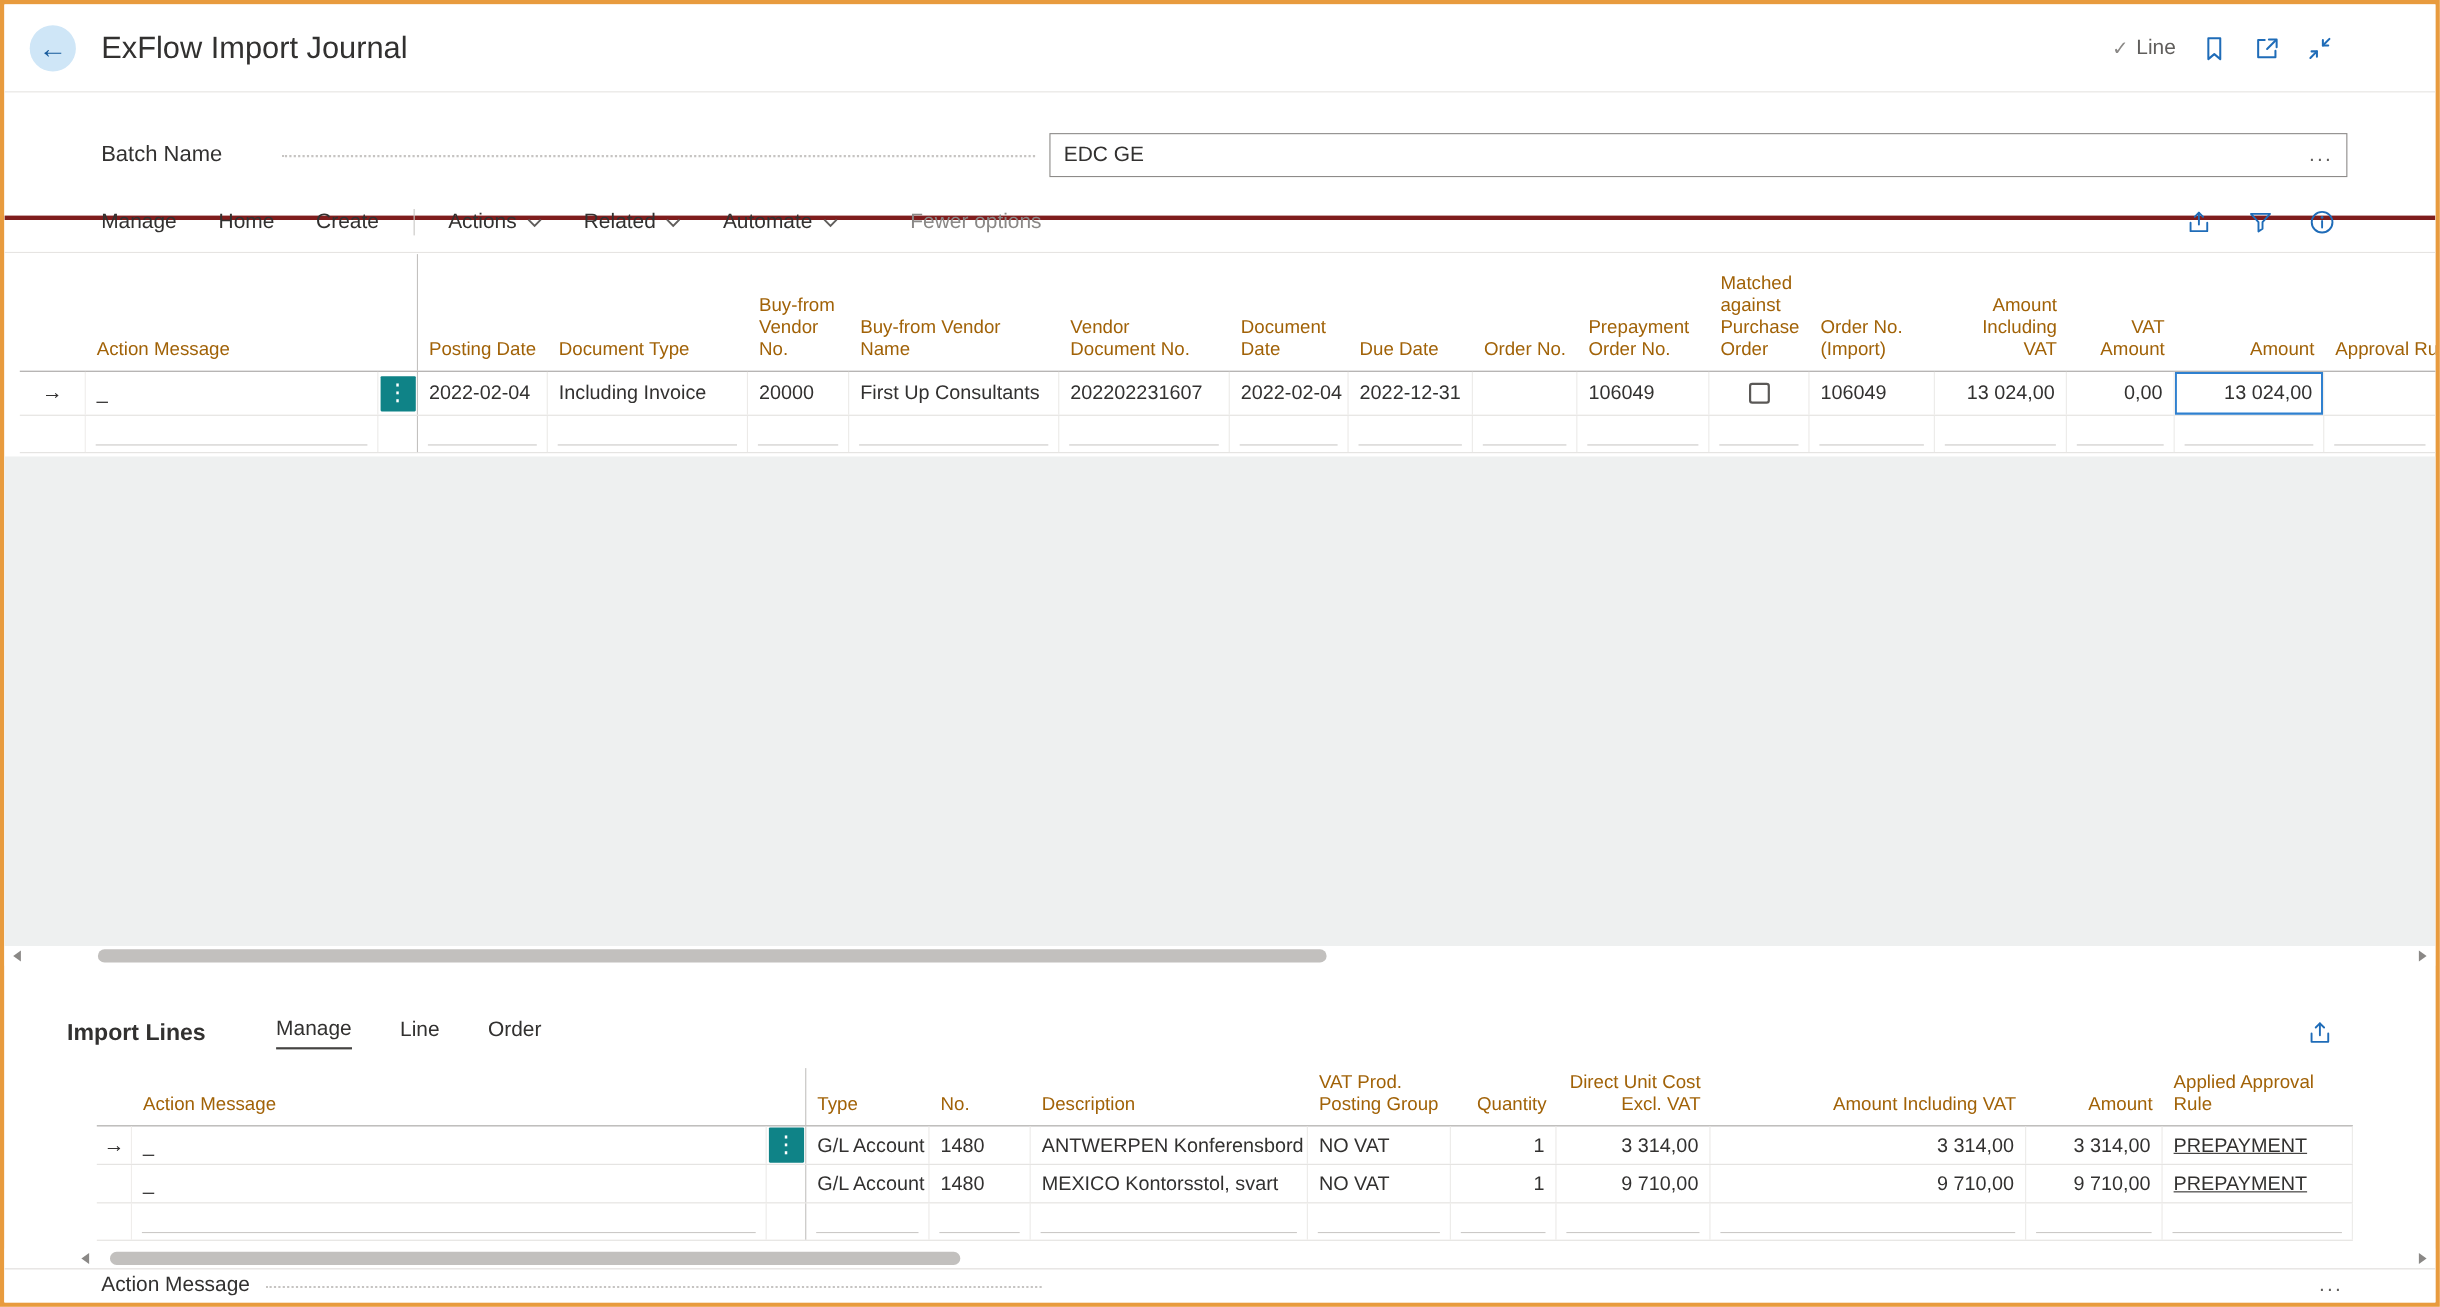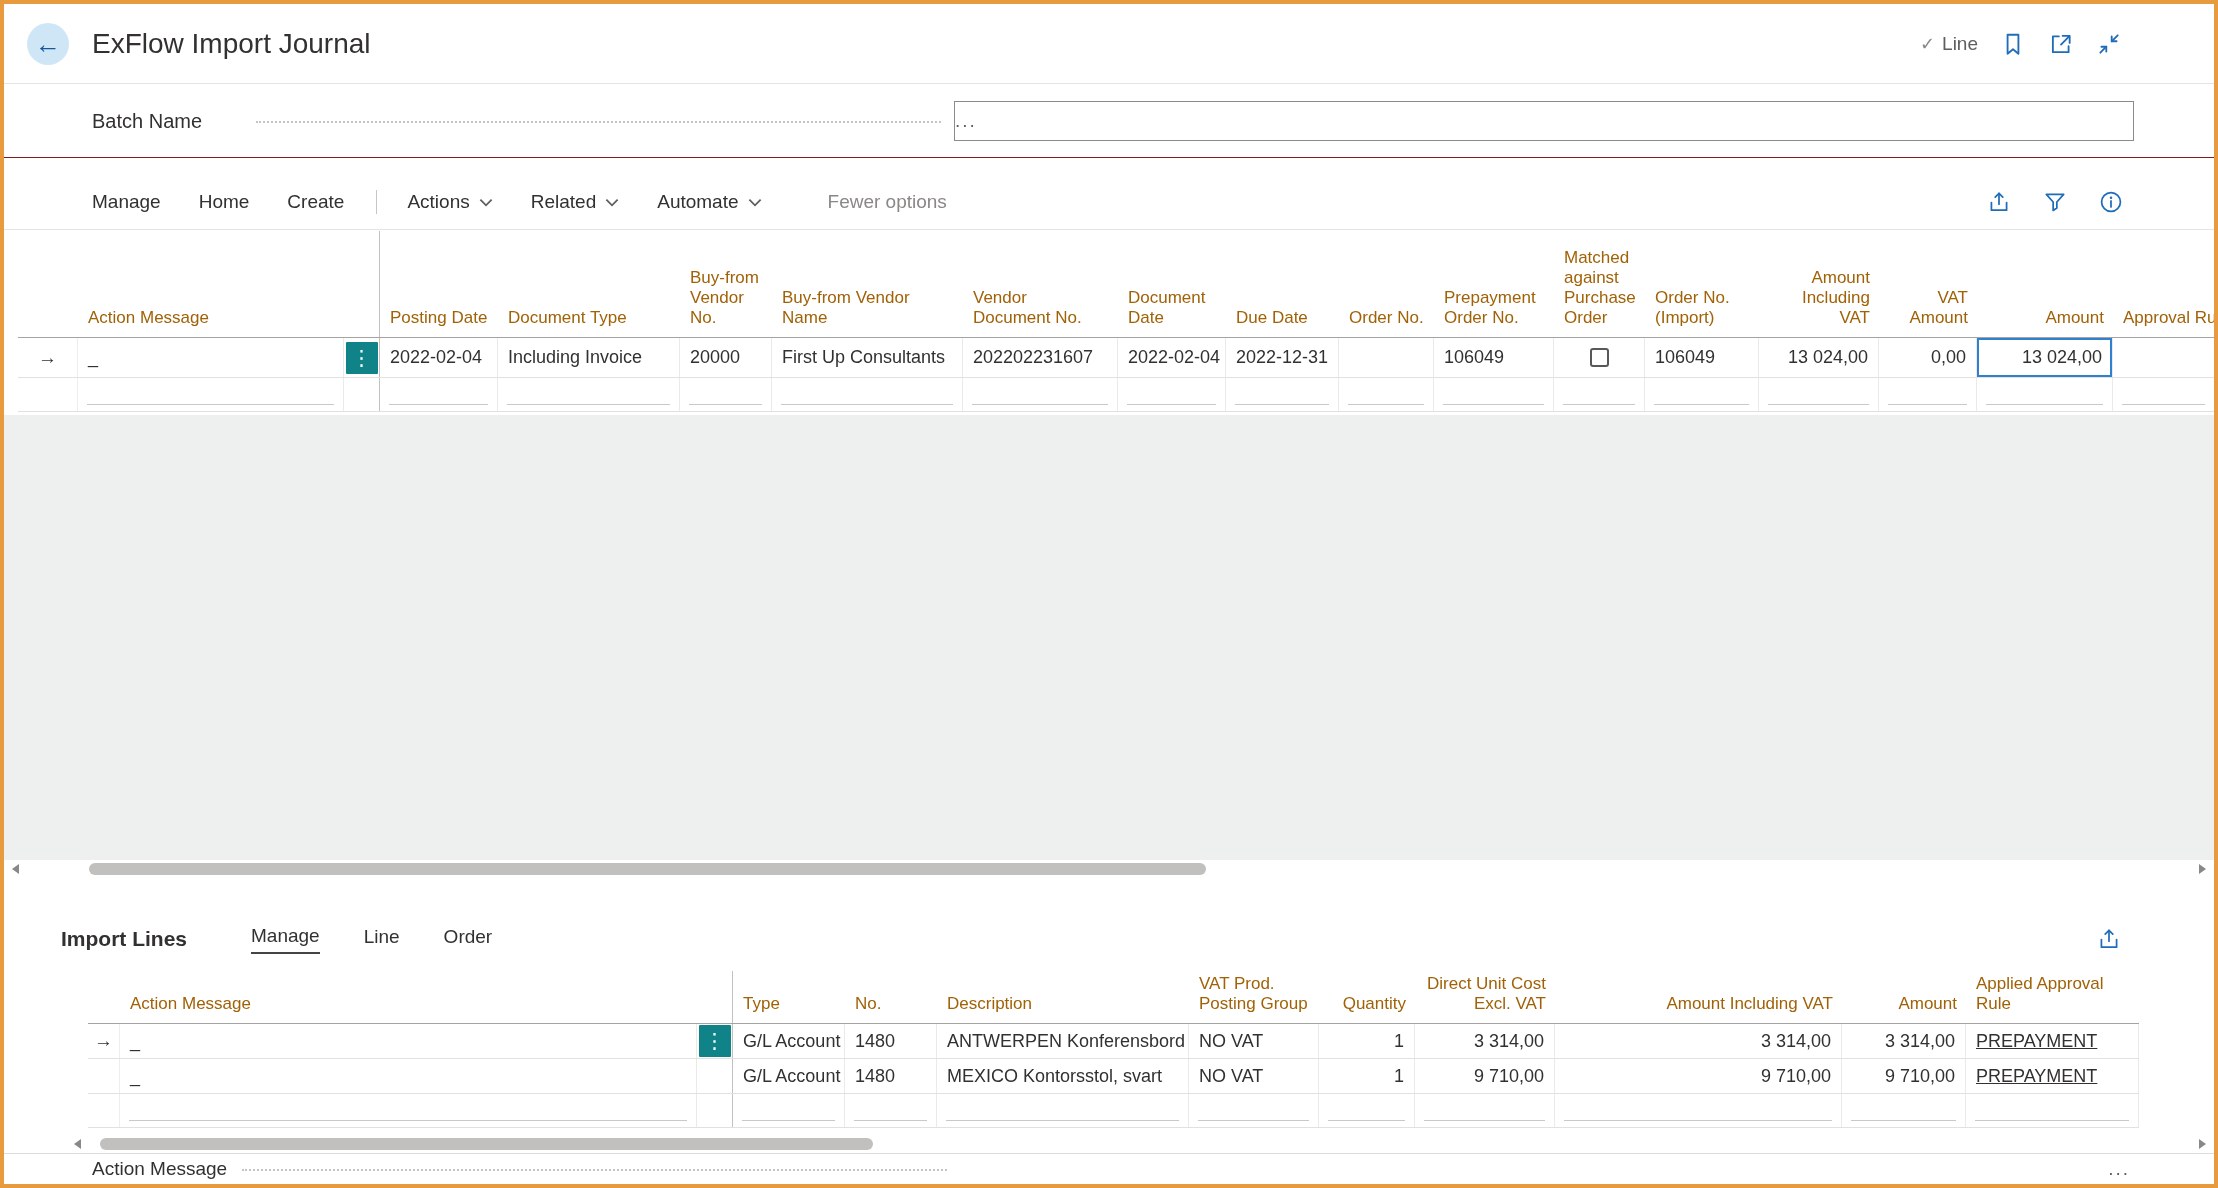--- a/index.html
+++ b/index.html
@@ -21,21 +21,21 @@
               align-items:center; justify-content:center; margin-right:23px; cursor:pointer; }
   .back-arrow { font-size:26px; color:#15599b; line-height:1; }
   .page-title { font-size:28px; color:#323130; }
   .topbar-right { margin-left:auto; display:flex; align-items:center; gap:22px; padding-right:92px; }
   .saved { display:flex; align-items:center; gap:7px; font-size:19px; color:#605e5c; }
   .saved .check { color:#8a8886; font-size:18px; }
   .icon-btn { width:26px; height:26px; display:flex; align-items:center; justify-content:center; cursor:pointer; }
   .icon-btn svg { width:26px; height:26px; }
 
   
-  .batch-row { position:absolute; top:81px; left:0; right:0; height:73px; border-bottom:1px solid #7f1d1d; }
+  .batch-row { position:absolute; top:81px; left:0; right:0; height:115px; border-bottom:4px solid #7f1d1d; }
   .field-label { position:absolute; left:88px; top:50%; transform:translateY(-50%); font-size:20px; color:#323130; }
   .leader { position:absolute; left:252px; width:685px; top:50%; height:2px; border-bottom:2px dotted #c6c4c2; }
   .batch-input { position:absolute; left:950px; top:50%; transform:translateY(-50%); width:1180px; height:40px;
                  border:1px solid #8d8b89; background:#fff; display:flex; align-items:center; }
   .batch-value { flex:1; padding-left:12px; font-size:19px; color:#323130; }
   .assist-edit { padding-right:12px; font-size:19px; color:#605e5c; letter-spacing:2px; cursor:pointer; }
 
   
   .ribbon { position:absolute; top:171px; left:0; right:0; height:55px; border-bottom:1px solid #e6e4e2;
             display:flex; align-items:center; padding-left:88px; }
@@ -170,20 +170,21 @@
             <path d="M9.5 19v-4.5H5"></path>
         </svg>
       </span>
     </div>
   </div>
 
   <div class="batch-row">
     <span class="field-label">Batch Name</span>
     <div class="leader"></div>
     <div class="batch-input">
+      <span class="batch-value">EDC GE</span>
       <span class="assist-edit">...</span>
     </div>
   </div>
 
   <div class="ribbon">
     <span class="ritem">
         <span>Manage</span>
       </span>
     <span class="ritem">
         <span>Home</span>

